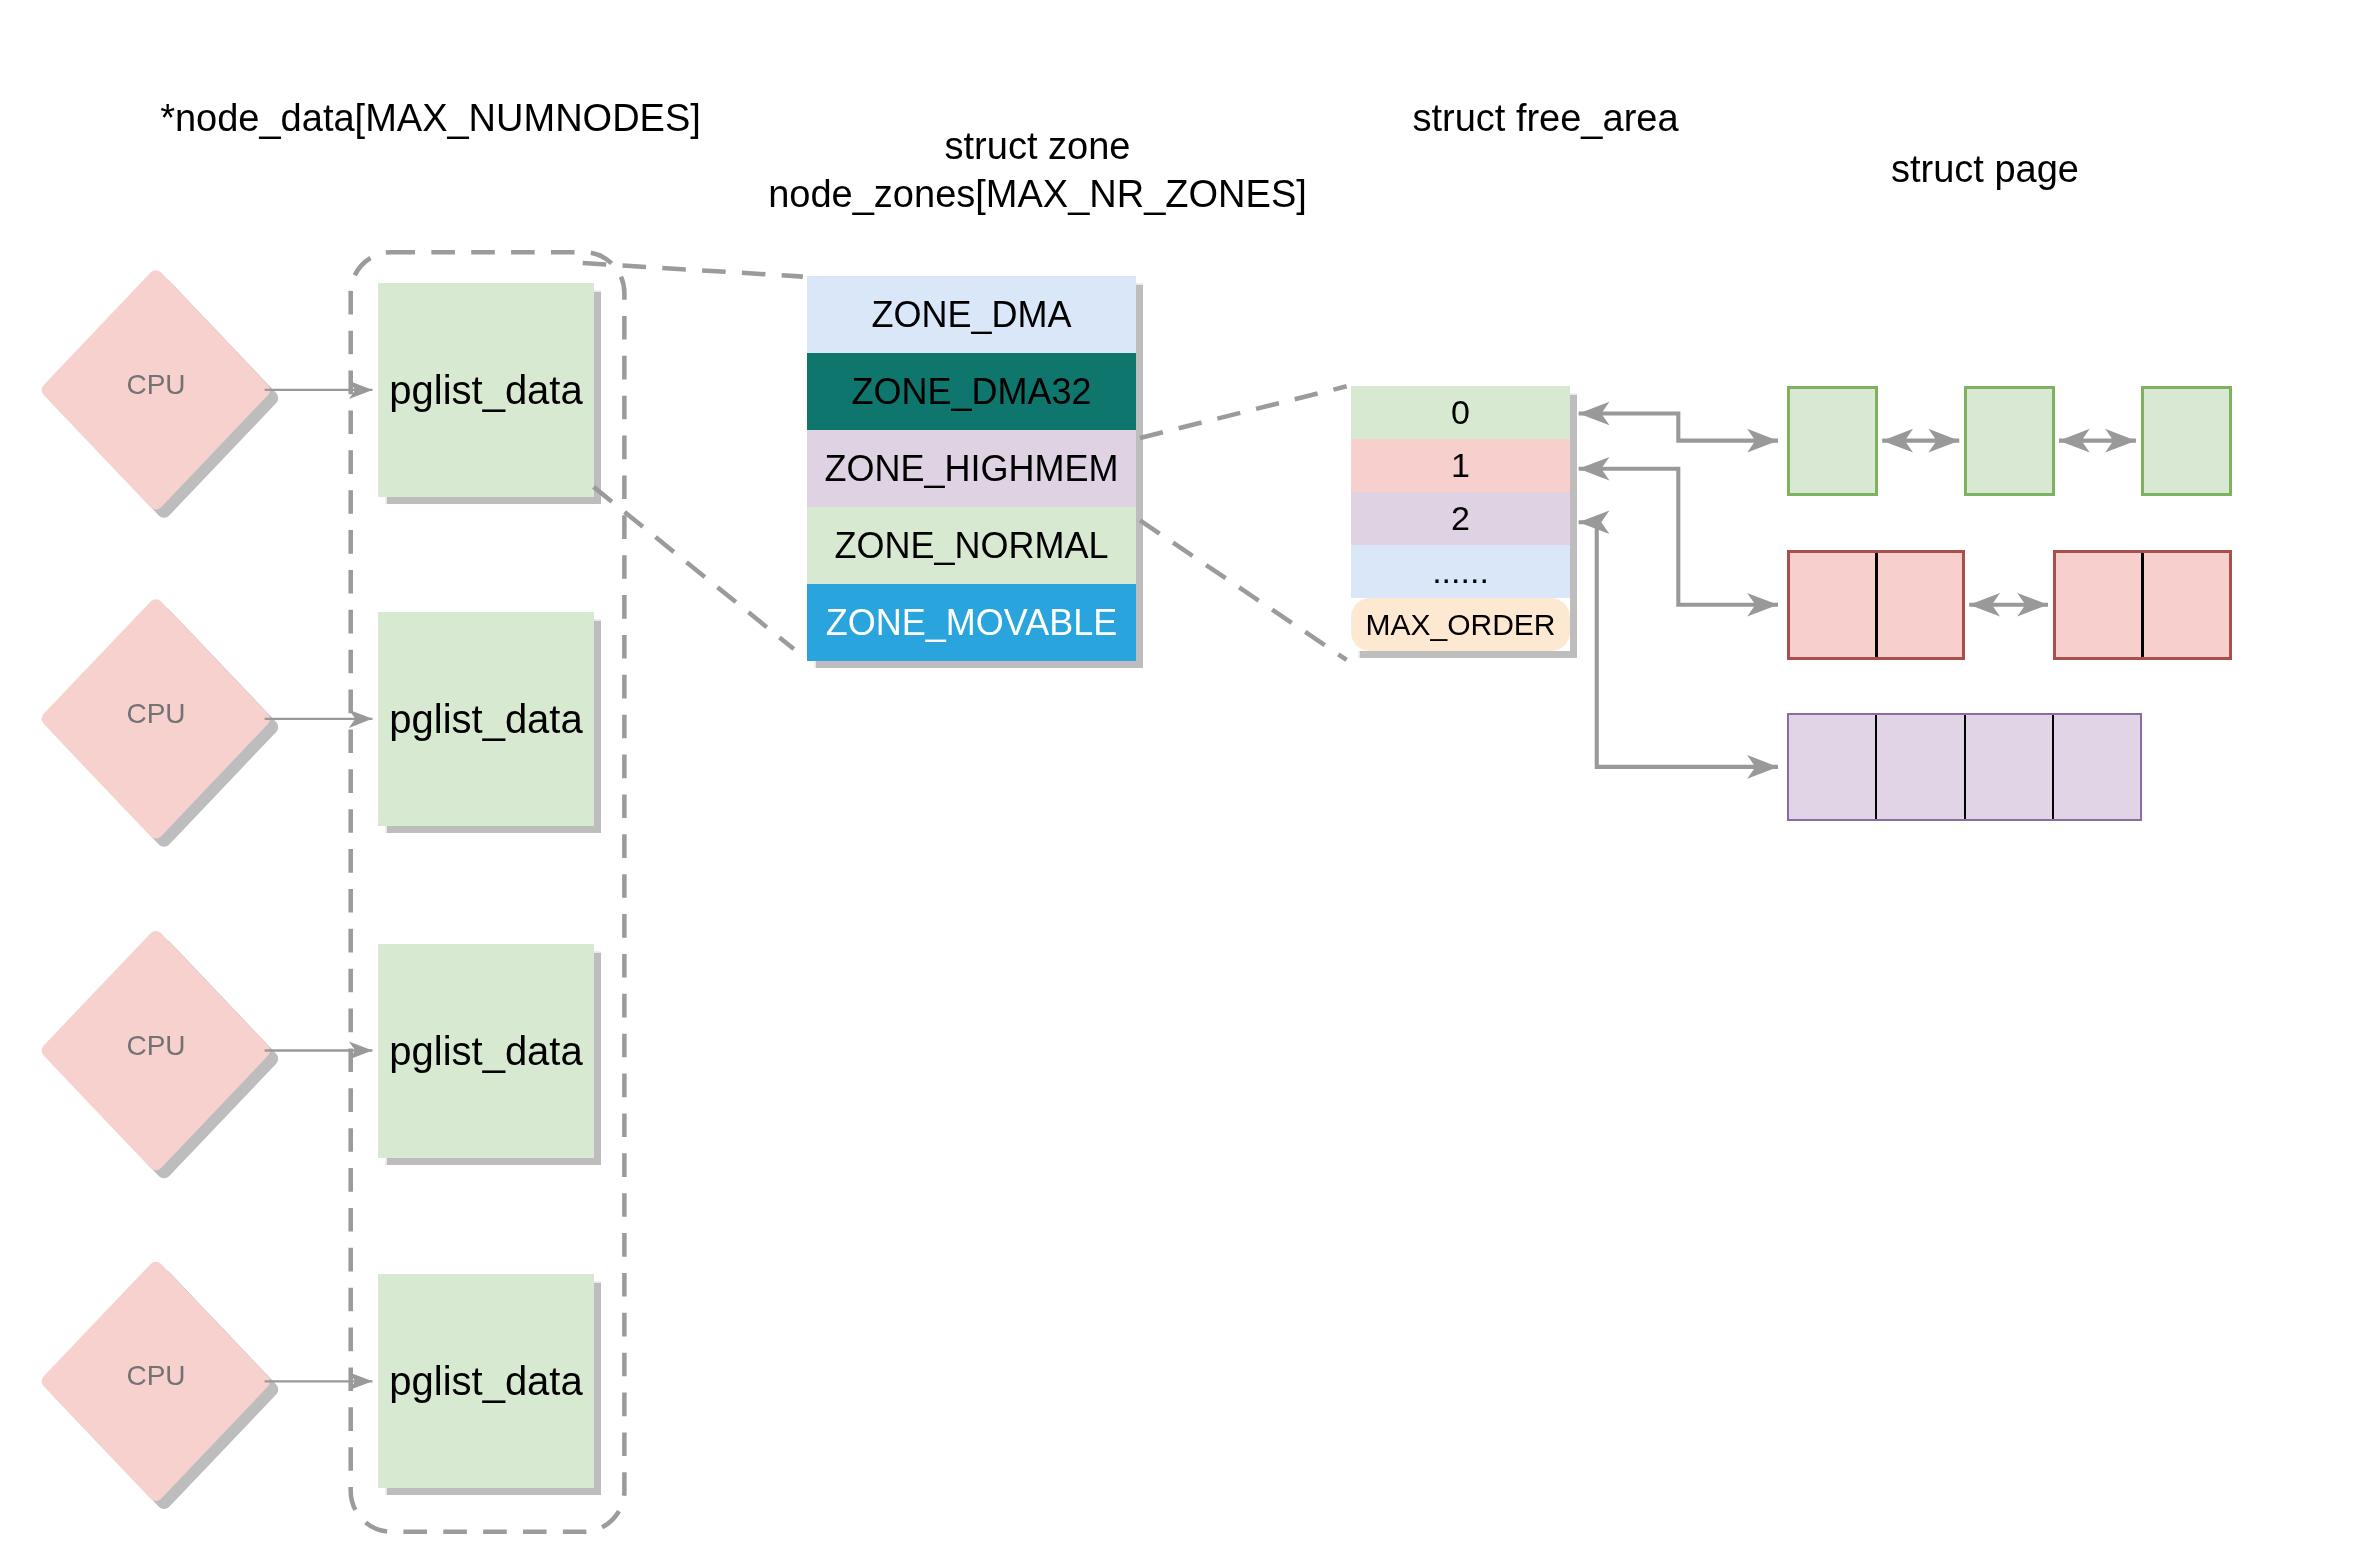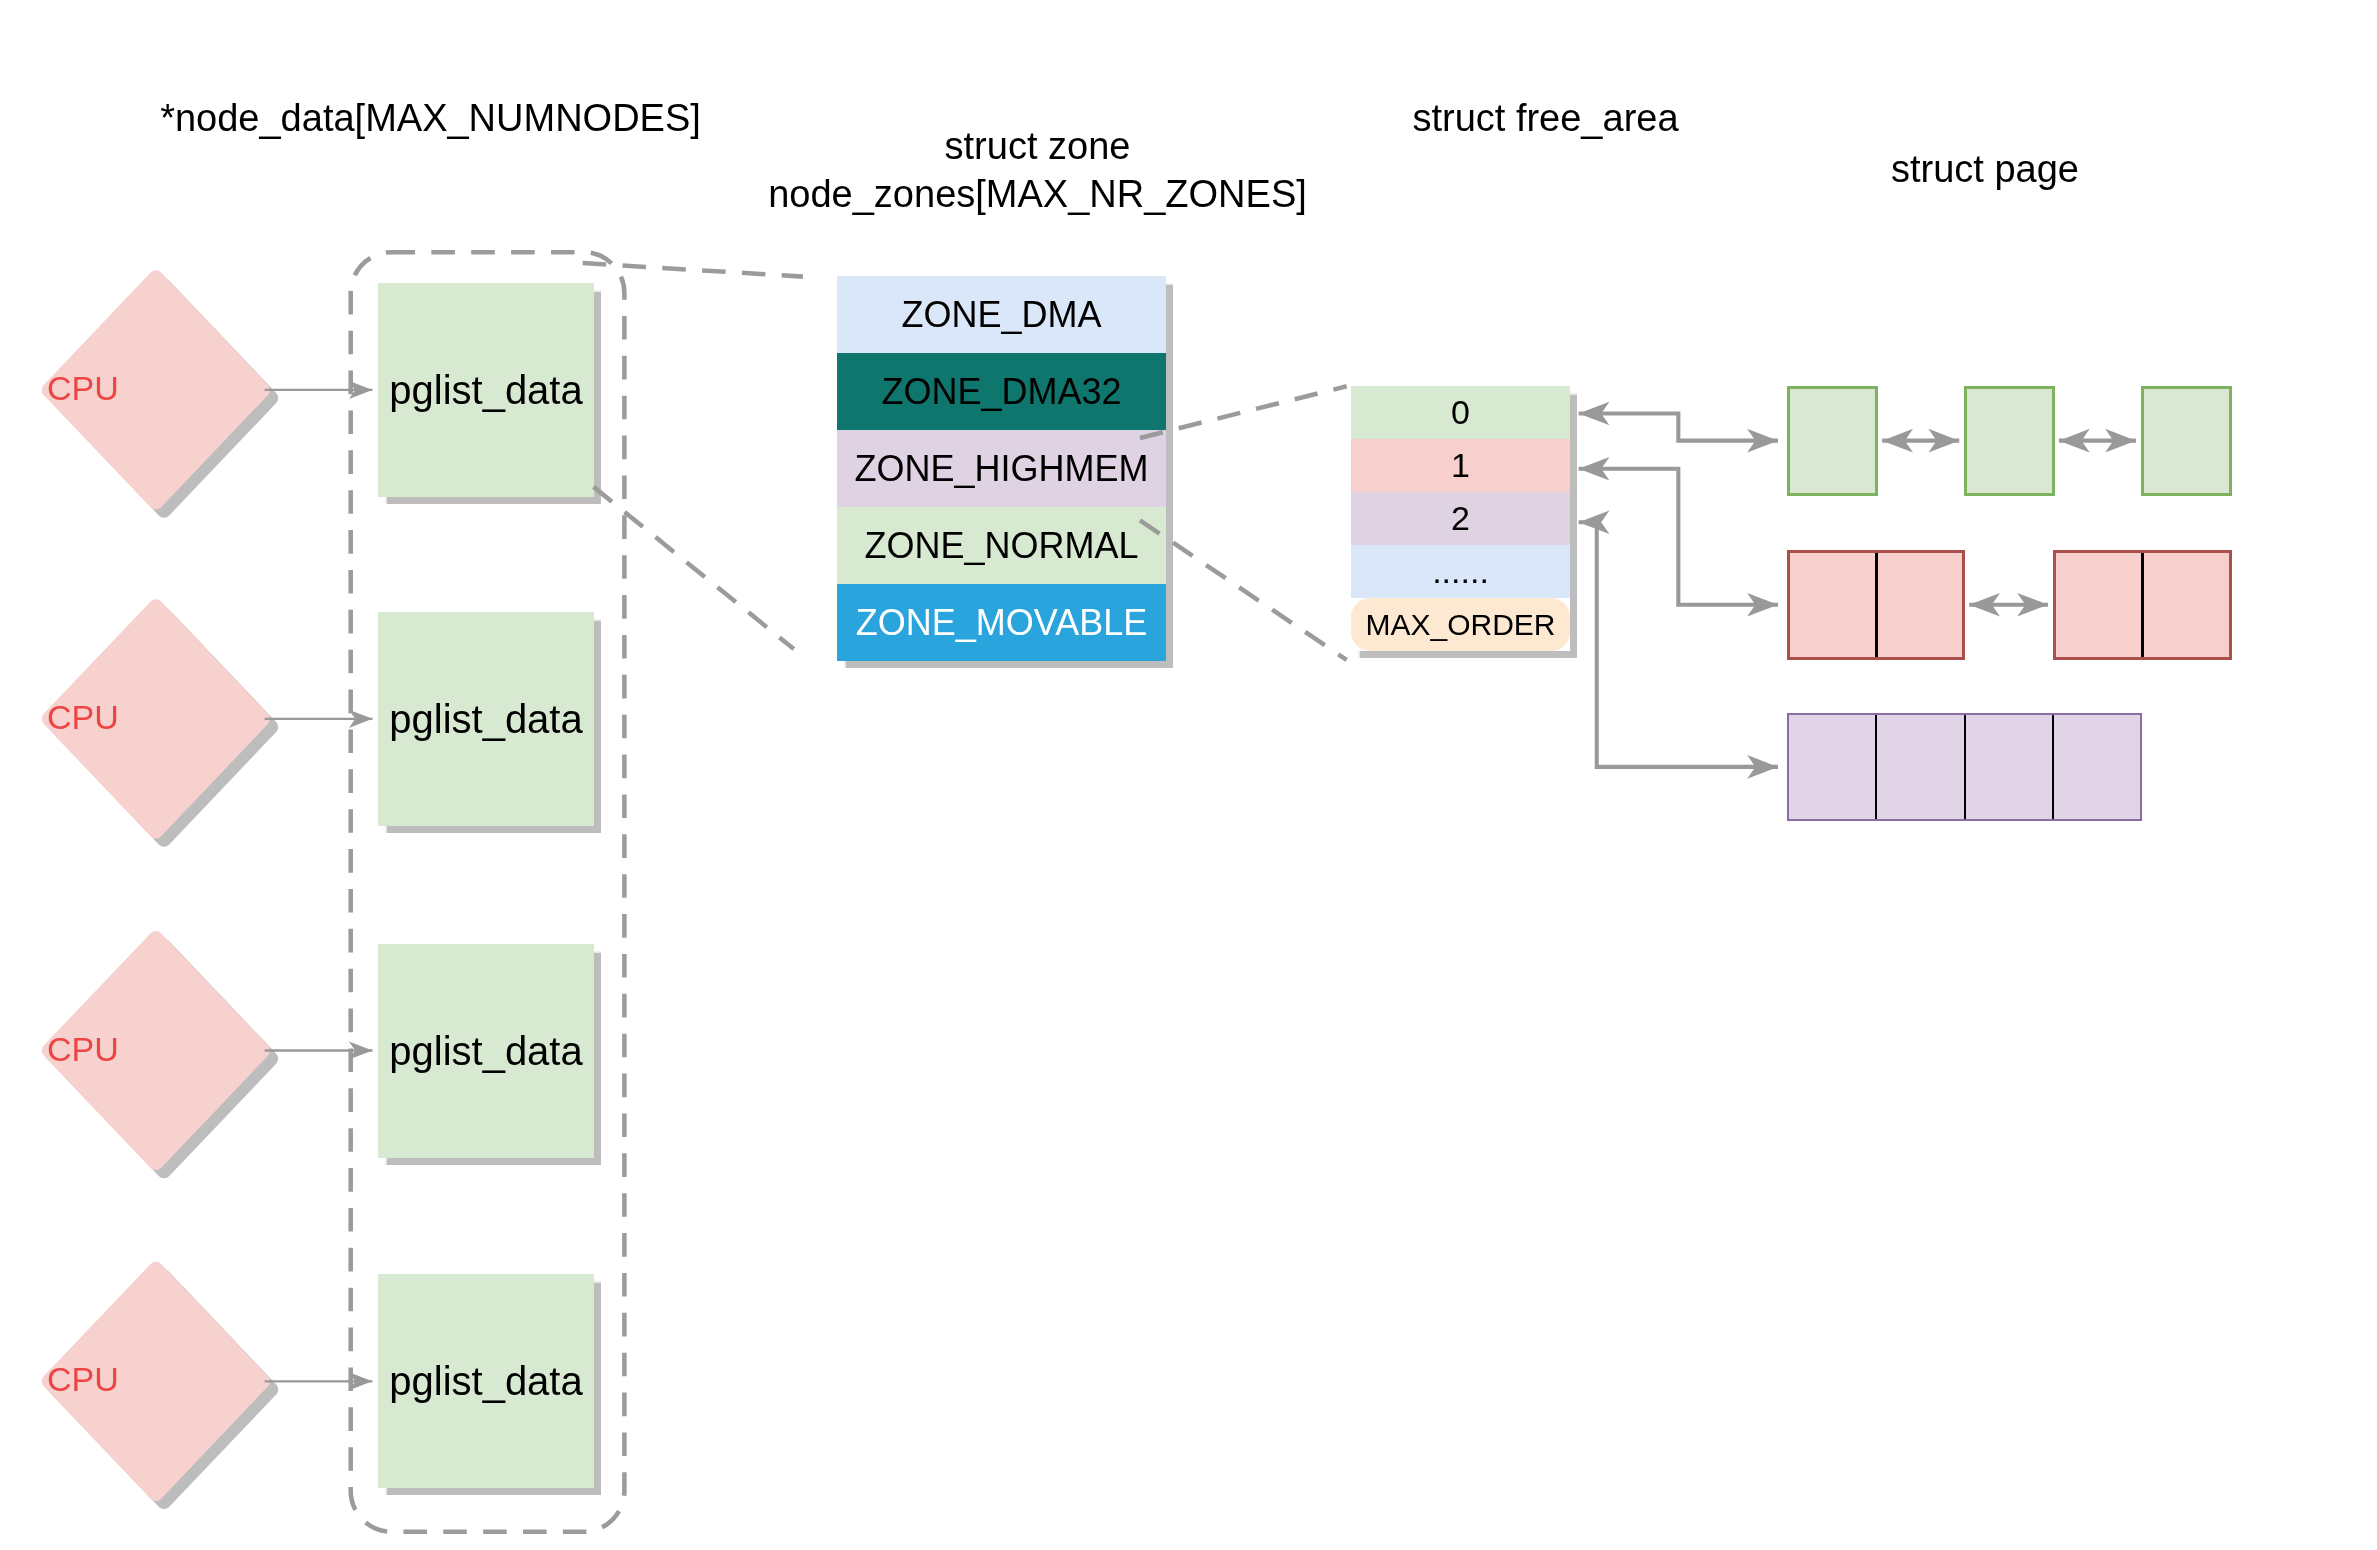--- a/index.html
+++ b/index.html
@@ -13,33 +13,32 @@
   .overlay{
     position:absolute;left:0;top:0;width:2377px;height:1551px;
     z-index:5;pointer-events:none;
   }
   .hdr{
     position:absolute;z-index:2;
     text-align:center;color:#000;
     font-size:38px;line-height:48px;white-space:nowrap;
   }
   .cpu-label{
-    position:absolute;z-index:6;width:218px;text-align:left;
-    font-size:34px;color:#ef4444;
+    position:absolute;z-index:6;width:218px;text-align:center;
+    font-size:28px;color:#737373;
   }
   .pglist-box{
     position:absolute;z-index:2;width:216px;height:214px;
     display:flex;align-items:center;justify-content:center;
     font-size:40px;color:#000;
     box-shadow:7.3px 7.3px 0.9px #bdbdbd;
   }
   .zone-stack{
     position:absolute;z-index:2;left:807px;top:276px;width:329px;
     box-shadow:7.3px 7.3px 0.9px #bdbdbd;
-    margin-left:30px;
   }
   .zone-row{
     width:329px;height:77px;display:flex;align-items:center;justify-content:center;
     font-size:36px;
   }
   .fa-table{
     position:absolute;z-index:2;left:1351px;top:386px;width:219px;
     box-shadow:7.3px 7.3px 0.9px #bdbdbd;
   }
   .fa-row{

